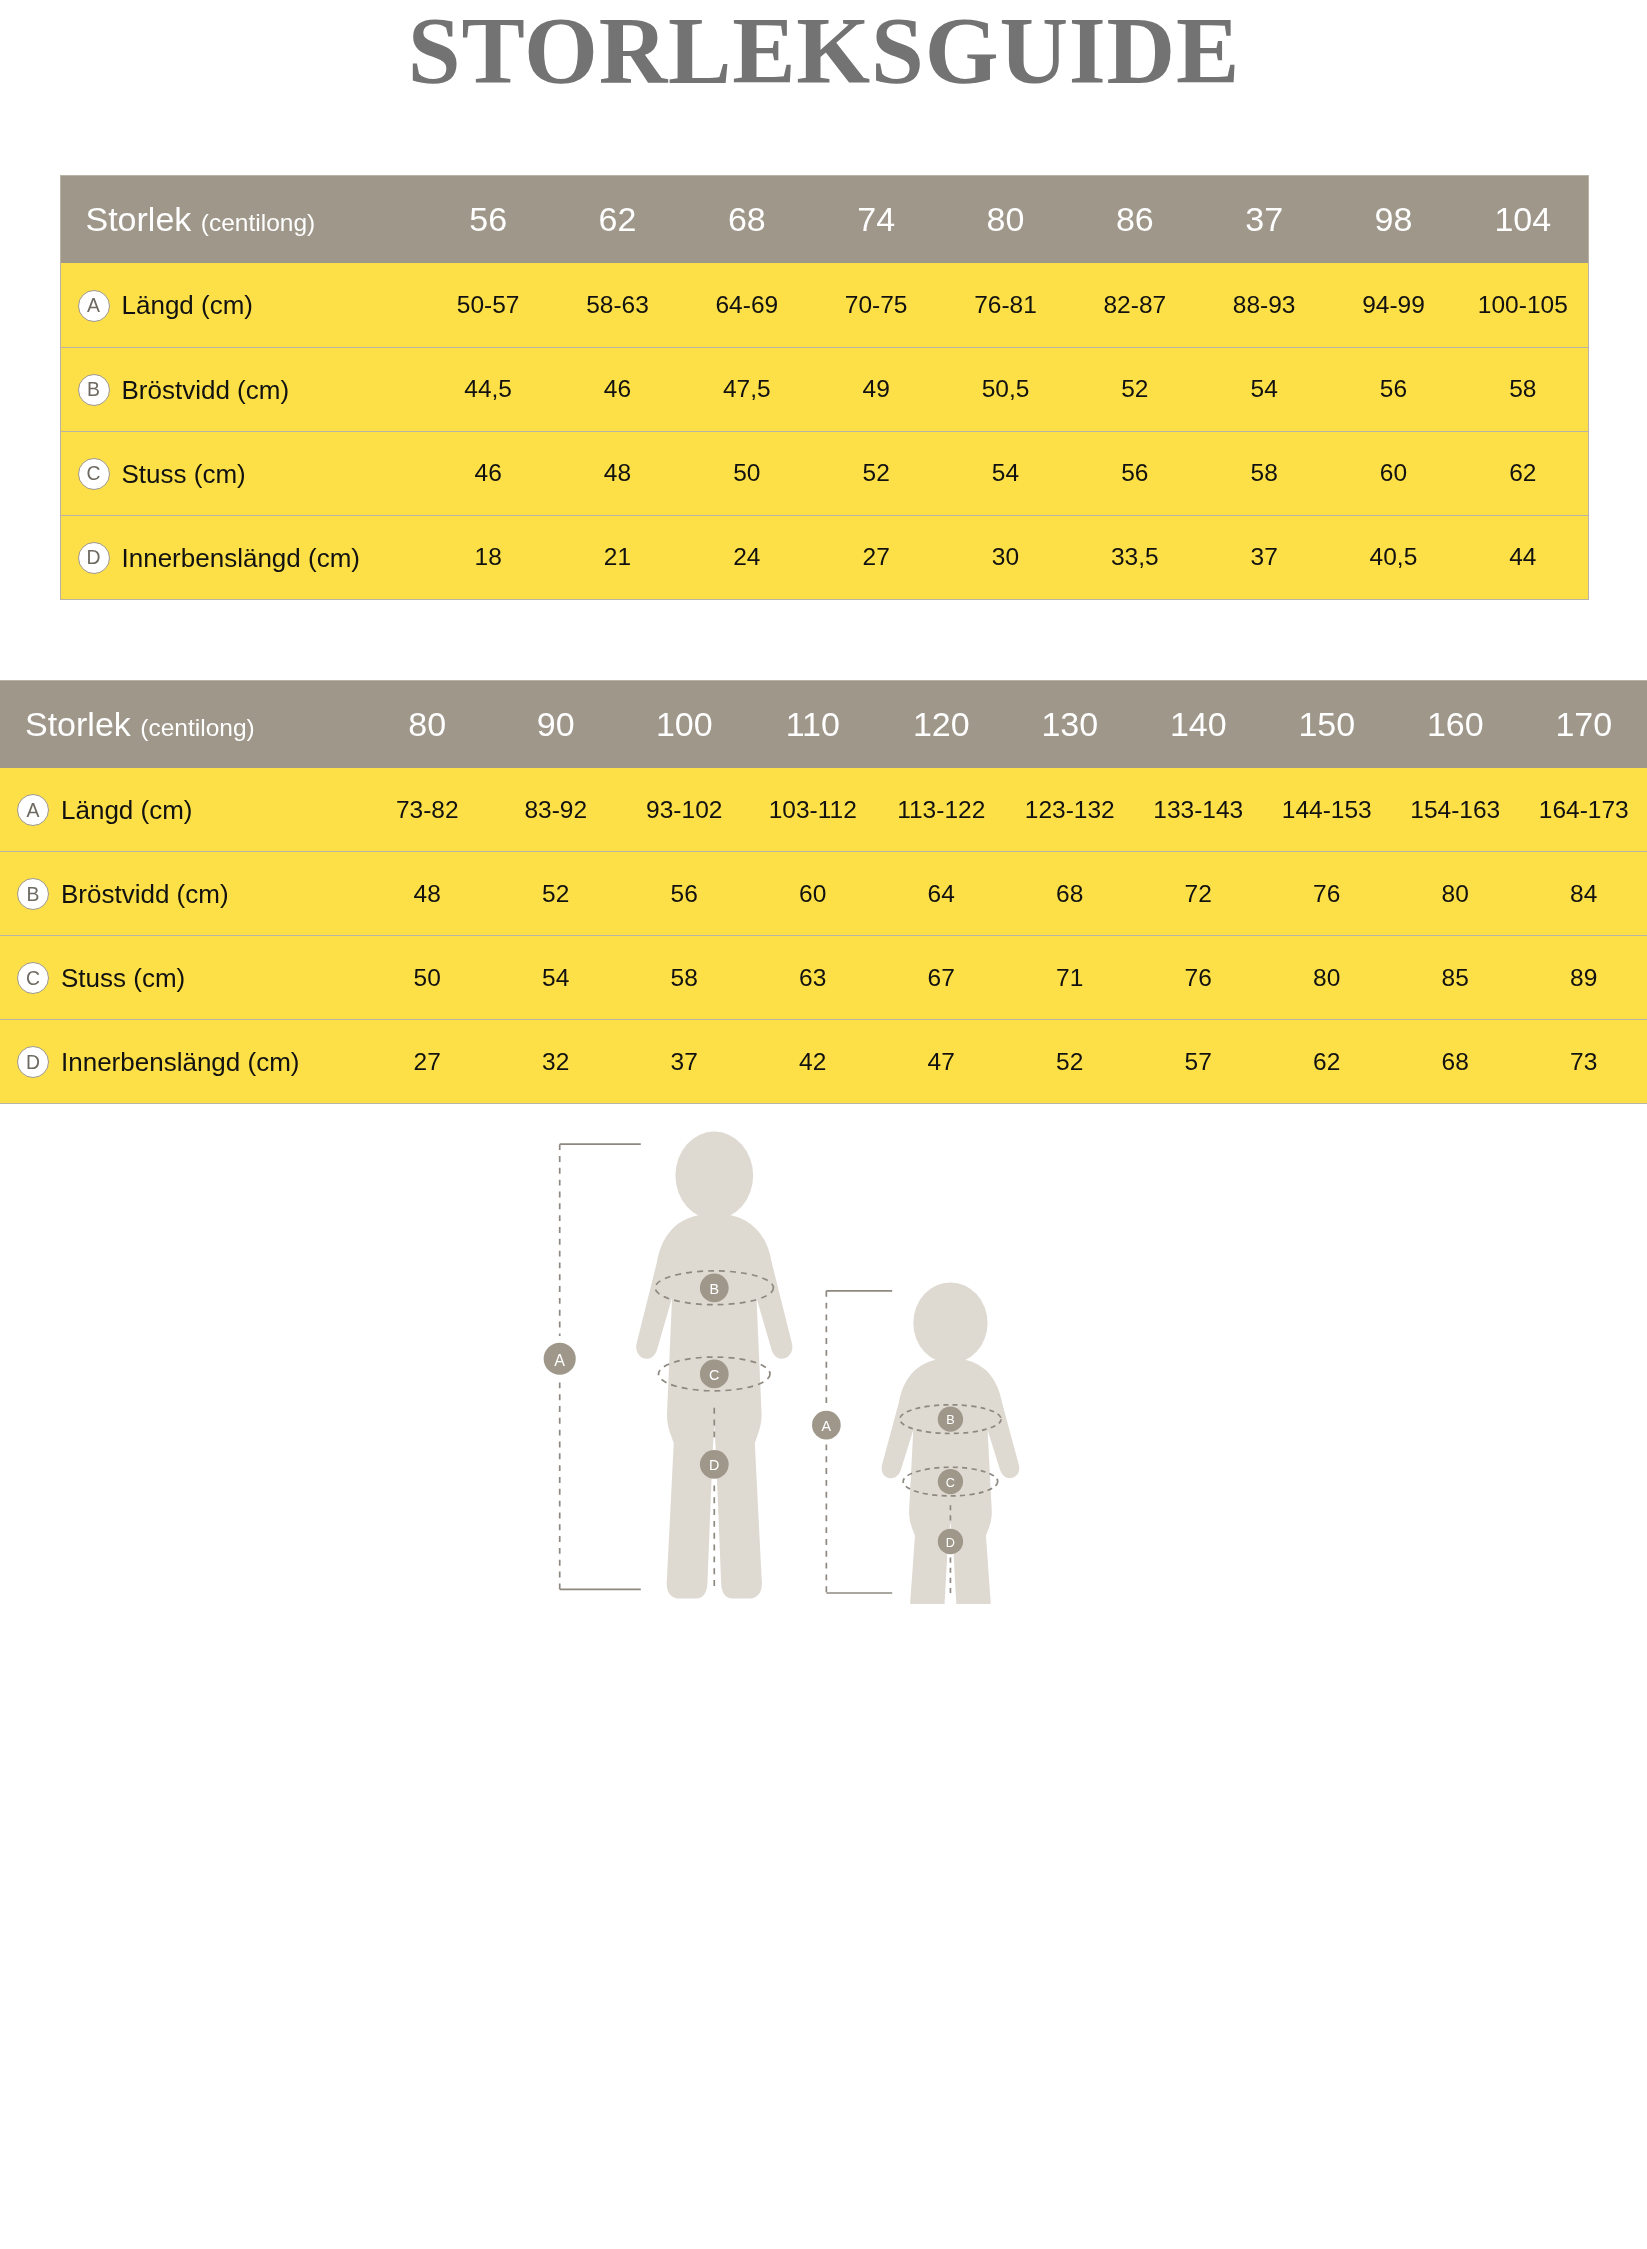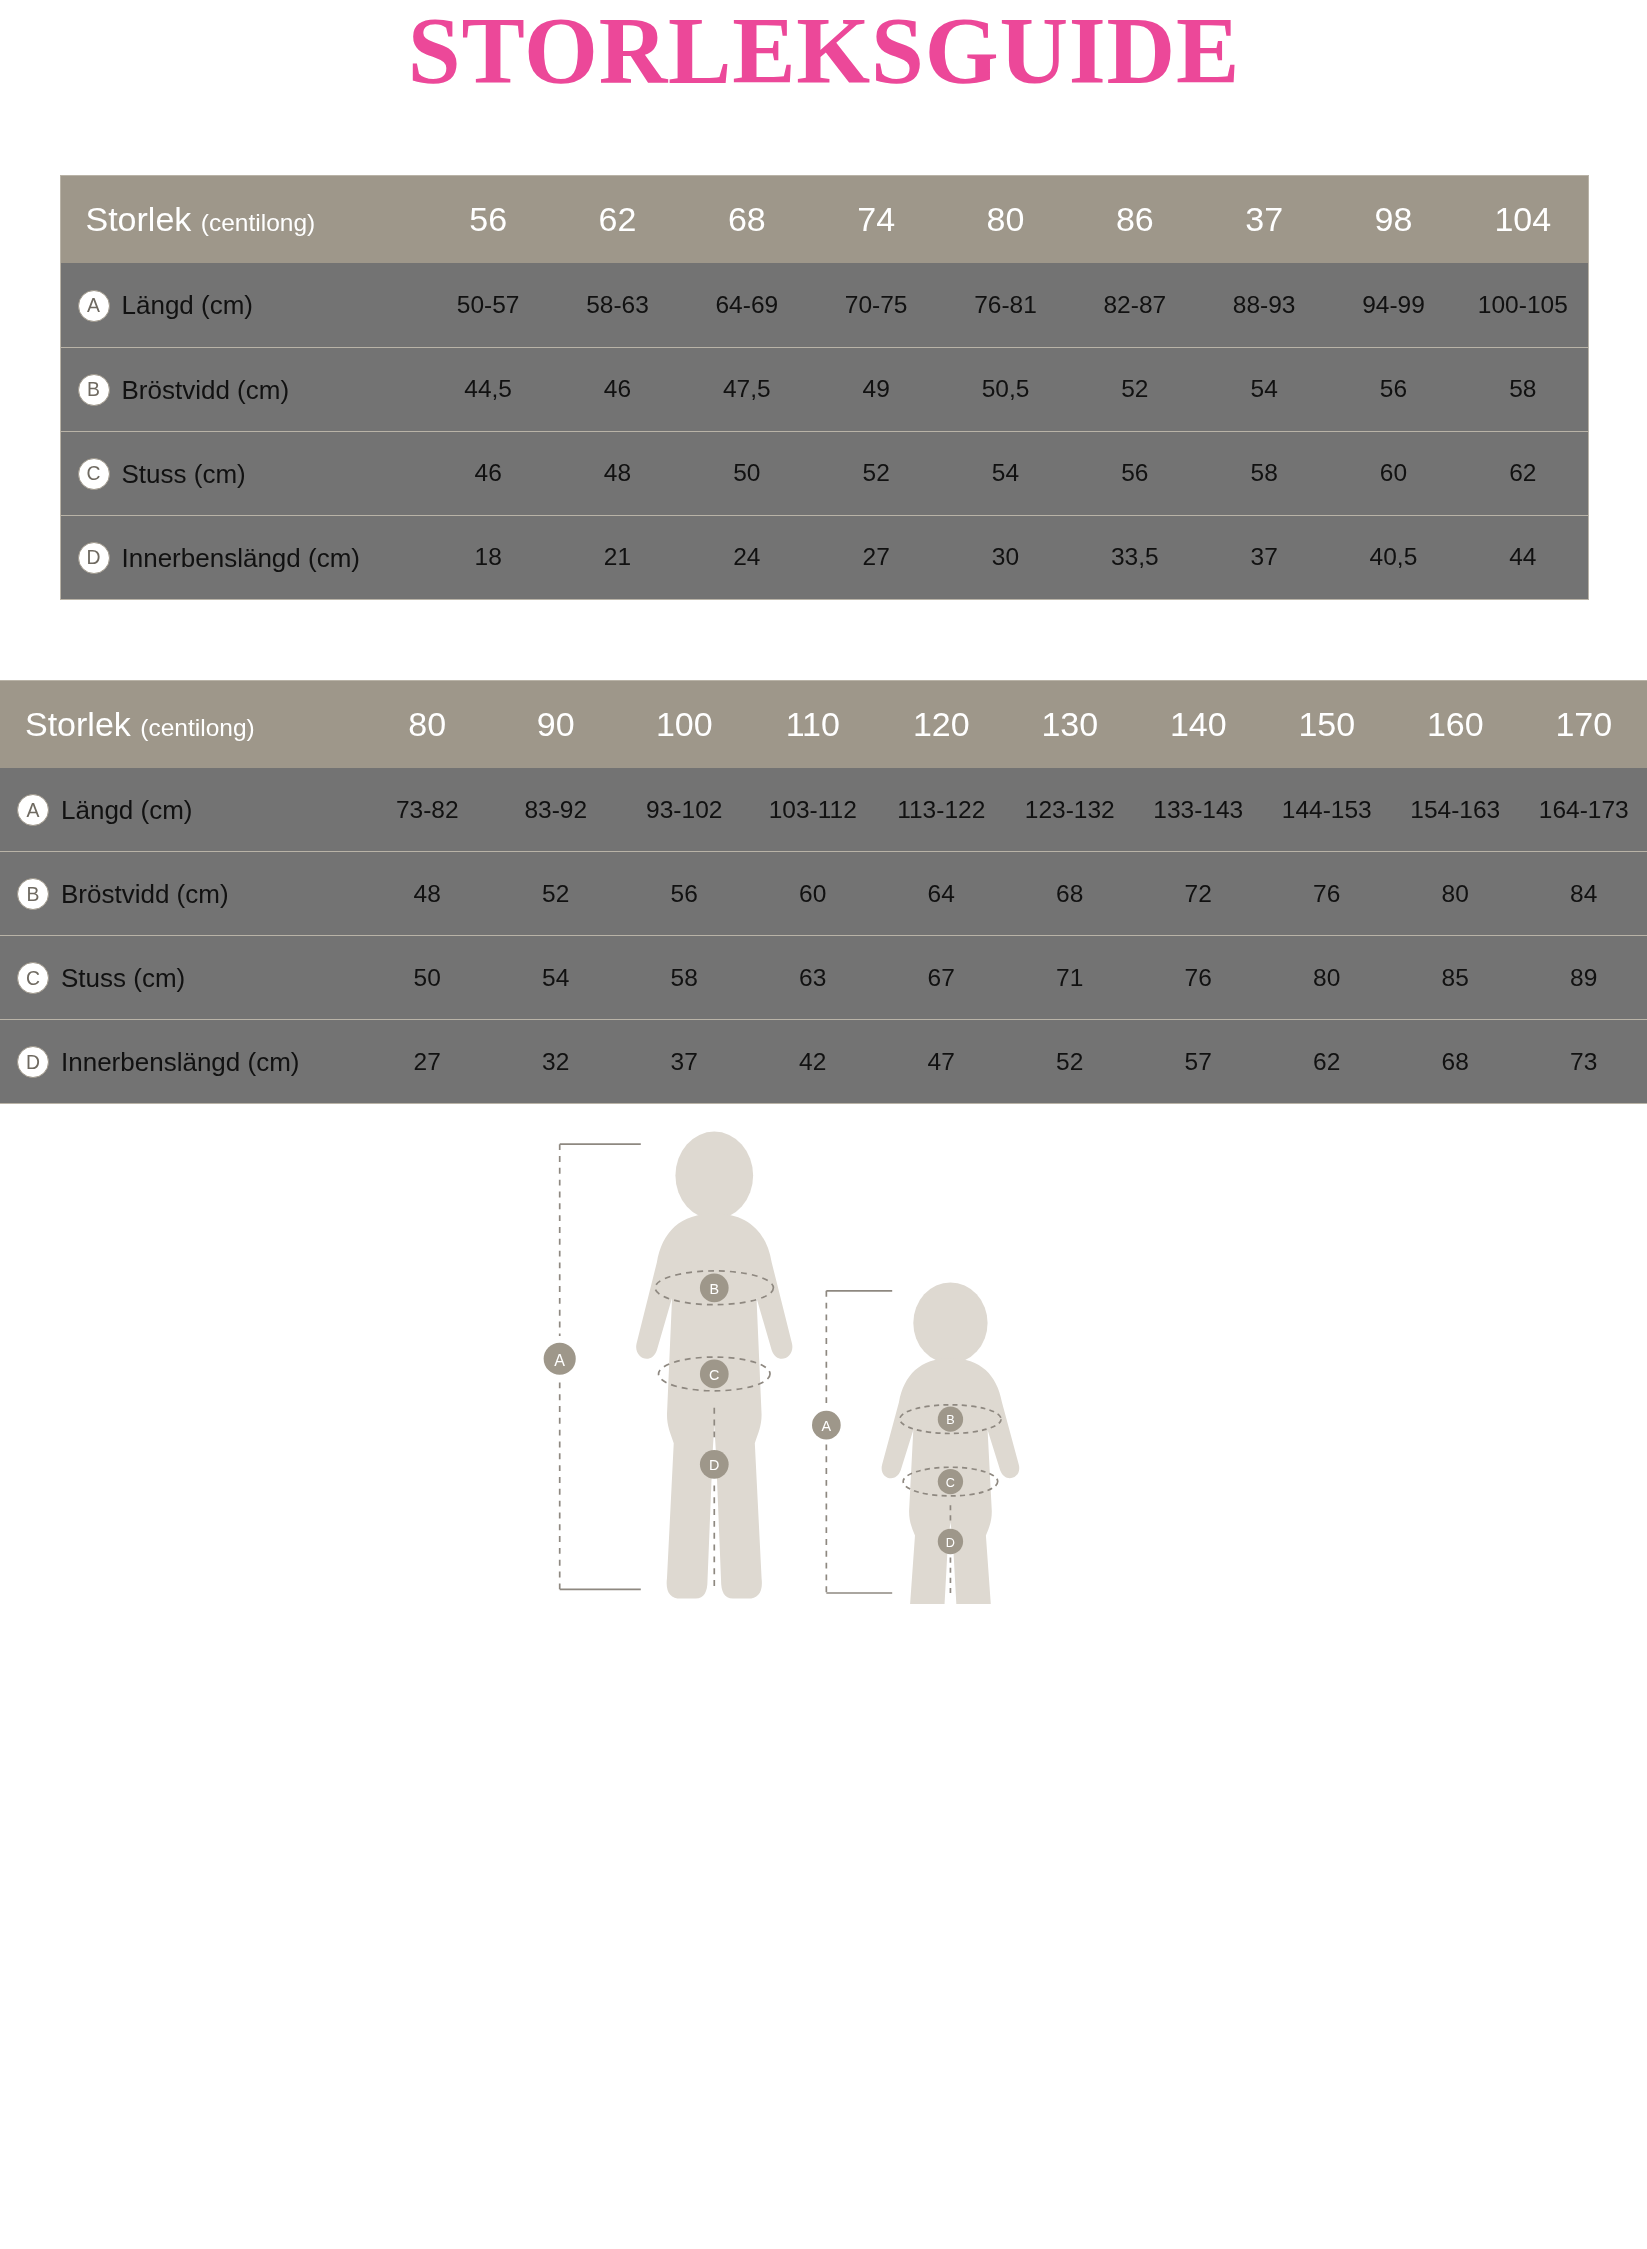--- a/index.html
+++ b/index.html
@@ -21,36 +21,36 @@
     padding-top: 0px;
   }
   .main-title {
     font-family: "Liberation Serif", serif;
     font-weight: bold;
     font-size: 95px;
     letter-spacing: 0.8px;
     line-height: 1.05;
     margin: 0;
     padding-top: 1.7px;
-    color: #ec4899;
+    color: #737373;
   }
   .sub-title {
     font-family: "Liberation Sans", sans-serif;
     font-weight: normal;
     font-size: 34px;
     letter-spacing: 1.3px;
     margin: 18.6px 0 0 0;
     color: #111;
   }
 
   
   .table-wrap {
     margin: 4px auto;
     border: 0.8px solid #b9b3a7;
-    background: #737373;
+    background: #fde047;
   }
   .table-wrap.first {
     width: 1529px;
     margin-top: 74px;
   }
   .table-wrap.second {
     width: 1648px;
     margin-top: 80px;
     border-left: none;
     border-right: none;

